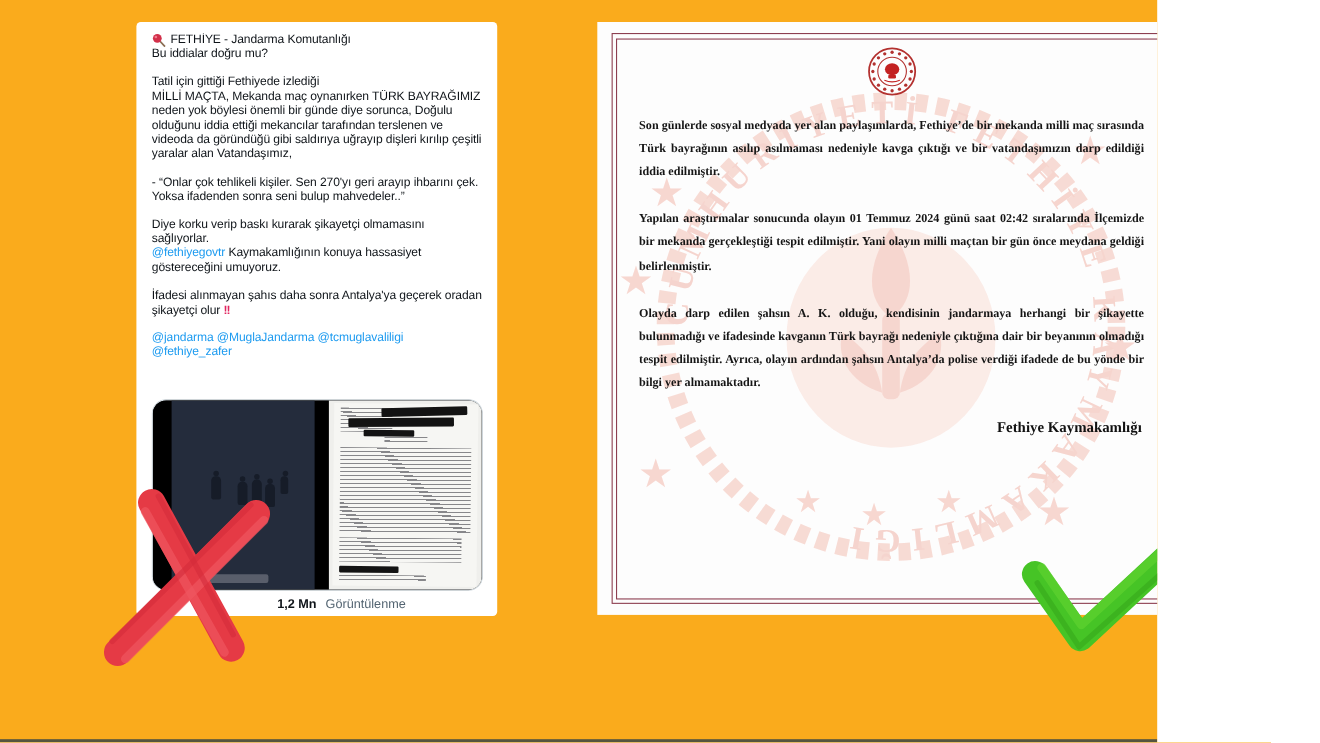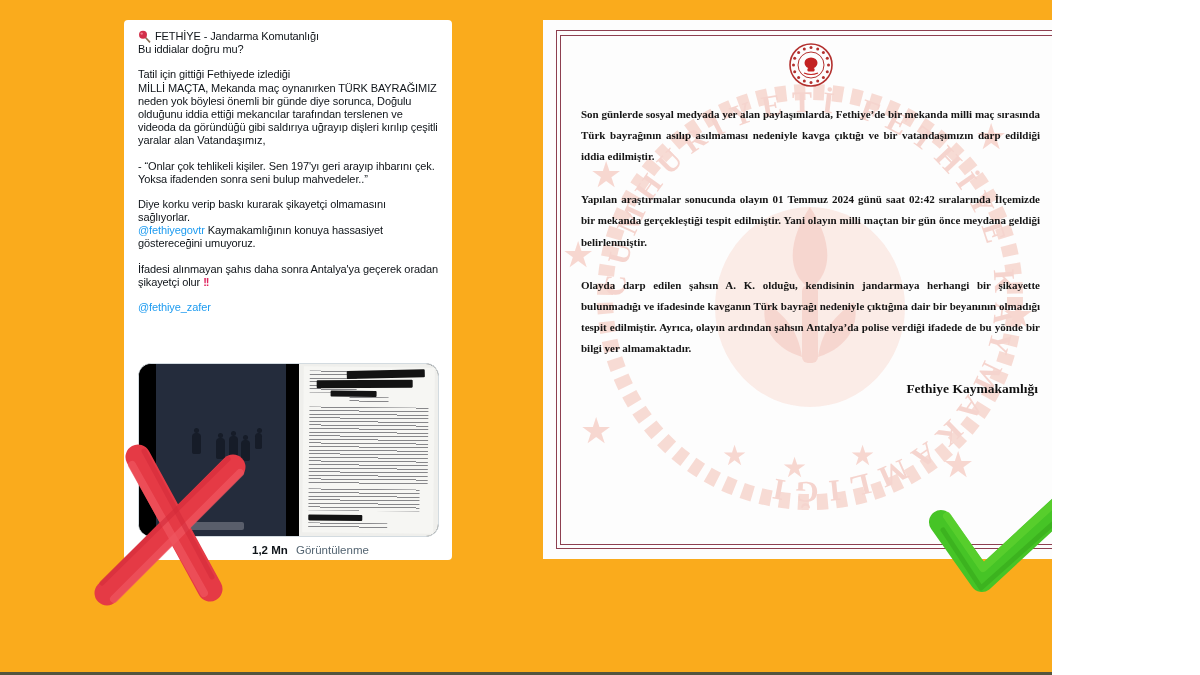--- a/index.html
+++ b/index.html
@@ -73,31 +73,32 @@
           <circle cx="5" cy="4.8" r="4" fill="#d2304a"></circle>
           <circle cx="3.7" cy="3.6" r="1.2" fill="#ef7b8e"></circle>
         </svg>
         <span>FETHİYE - Jandarma Komutanlığı</span>
       </div>
       <div class="t-line">Bu iddialar doğru mu?</div>
       <div class="gap"></div>
       <div class="t-line">Tatil için gittiği Fethiyede izlediği</div>
       <div class="t-line"> MİLLİ MAÇTA, Mekanda maç oynanırken TÜRK BAYRAĞIMIZ neden yok böylesi önemli bir günde diye sorunca, Doğulu olduğunu iddia ettiği mekancılar tarafından terslenen ve videoda da göründüğü gibi saldırıya uğrayıp dişleri kırılıp çeşitli yaralar alan Vatandaşımız,</div>
       <div class="gap"></div>
-      <div class="t-line">- “Onlar çok tehlikeli kişiler. Sen 197'yı geri arayıp ihbarını çek. Yoksa ifadenden sonra seni bulup mahvedeler..”</div>
+      <div class="t-line">- “Onlar çok tehlikeli kişiler. Sen 270'yı geri arayıp ihbarını çek. Yoksa ifadenden sonra seni bulup mahvedeler..”</div>
       <div class="gap"></div>
       <div class="t-line">Diye korku verip baskı kurarak şikayetçi olmamasını sağlıyorlar.</div>
       <div class="t-line">
         <span class="mention">@fethiyegovtr</span><span> Kaymakamlığının konuya hassasiyet göstereceğini umuyoruz.</span>
       </div>
       <div class="gap"></div>
       <div class="t-line">
         <span>İfadesi alınmayan şahıs daha sonra Antalya'ya geçerek oradan şikayetçi olur </span><span class="excl">!!</span>
       </div>
       <div class="gap"></div>
+      <div class="t-line mention">@jandarma @MuglaJandarma  @tcmuglavaliligi</div>
       <div class="t-line mention">@fethiye_zafer</div>
 
     </div>
 
     <div class="media">
       <div class="vid">
         <div class="vid-scene">
           <div class="fig" style="left:28%;top:40%;"></div>
           <div class="fig" style="left:46%;top:43%;"></div>
           <div class="fig" style="left:56%;top:42%;"></div>

